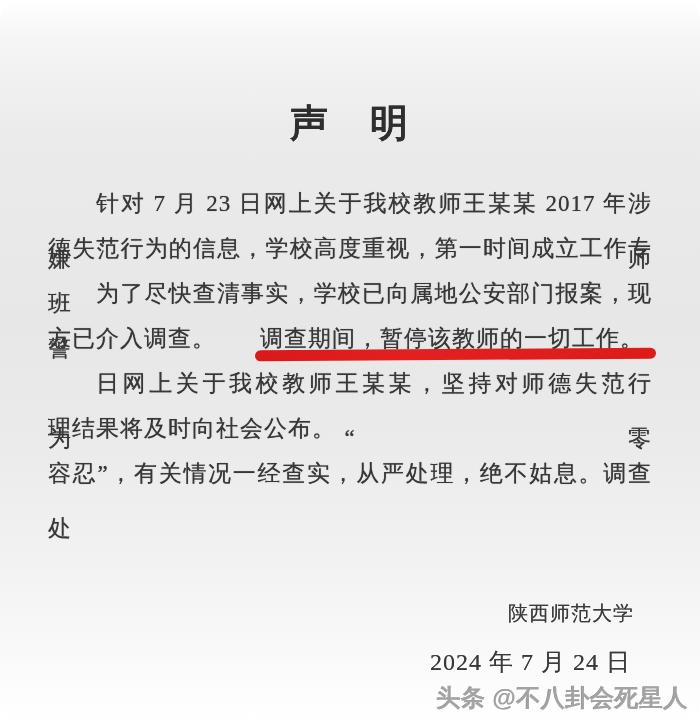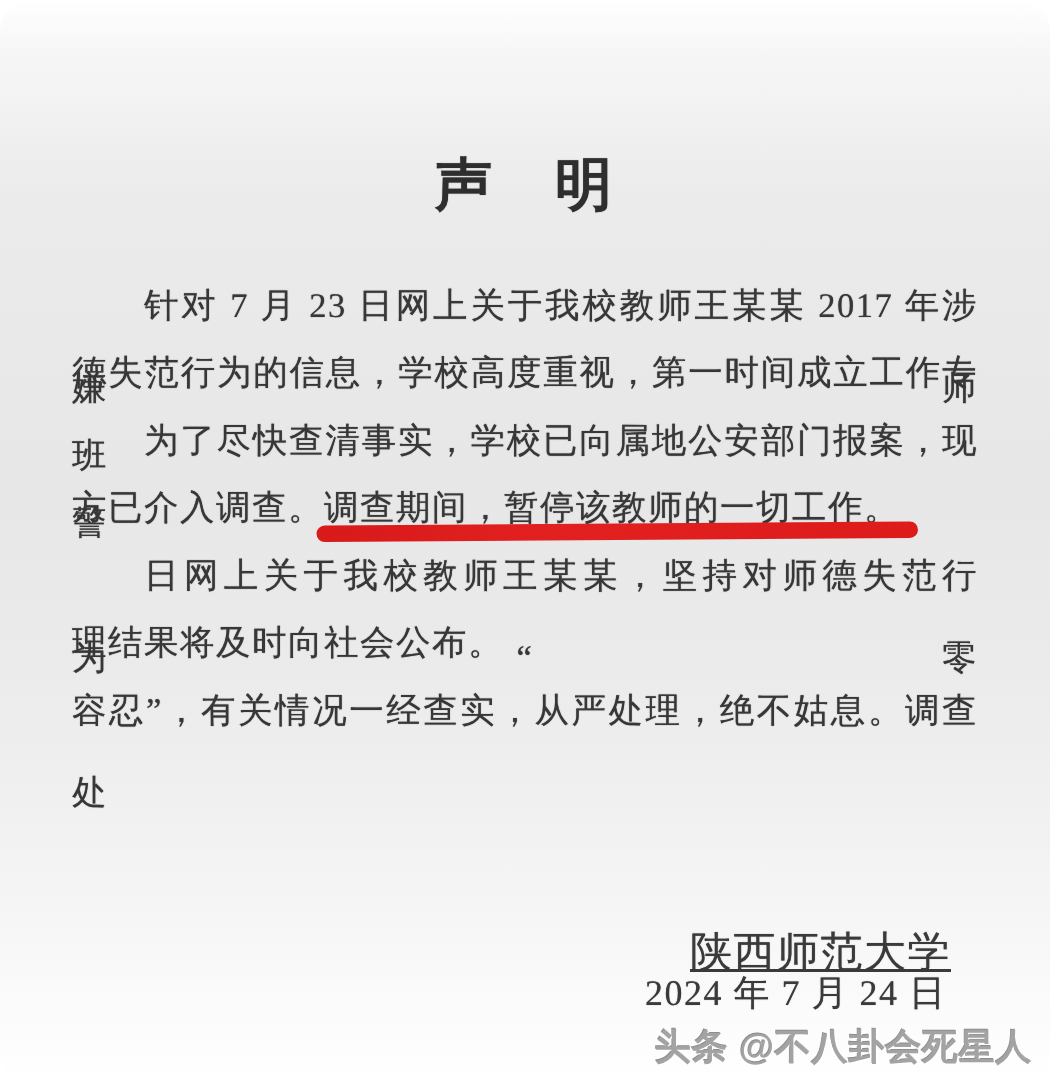--- a/index.html
+++ b/index.html
@@ -34,37 +34,36 @@
     width: 604px;
     font-size: 23px;
     line-height: 55px;
     color: #373737;
     letter-spacing: 1px;
     text-shadow: 0 0 0.7px rgba(45,45,45,0.75);
   }
   .line { height: 45px; white-space: nowrap; }
   .line.full { text-align: justify; text-align-last: justify; white-space: normal; }
   .line.indent { text-indent: 48px; }
-  .hl { position: relative; }
+  .hl { position: relative; margin-left: 44px; }
   .hl .stroke {
     position: absolute;
     left: -5px; right: -12px; bottom: -9px;
     height: 11px;
     background: linear-gradient(90deg, #d81a1a, #e32020 40%, #dd1b1b);
     border-radius: 7px;
     transform: rotate(-0.4deg);
   }
   .signature {
     position: absolute;
-    top: 616px; right: 66px;
-    font-size: 28px;
+    top: 600px; right: 66px;
+    font-size: 20px;
     letter-spacing: 1px;
     color: #3a3a3a;
     text-shadow: 0 0 0.6px rgba(45,45,45,0.7);
-    text-decoration: underline;
   }
   .doc-date {
     position: absolute;
     top: 646px; right: 69px;
     font-size: 24px;
     letter-spacing: 1px;
     color: #3a3a3a;
     text-shadow: 0 0 0.6px rgba(45,45,45,0.7);
   }
   .watermark {

